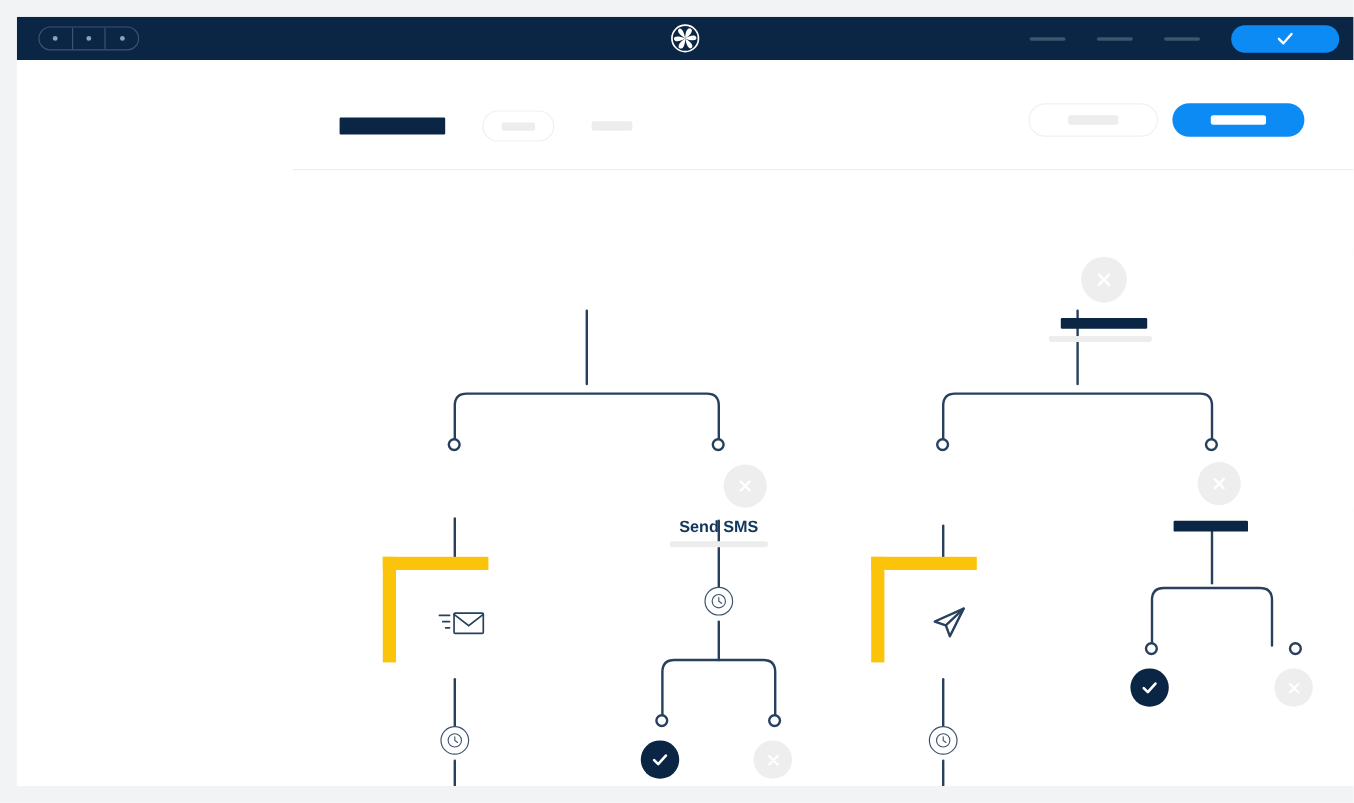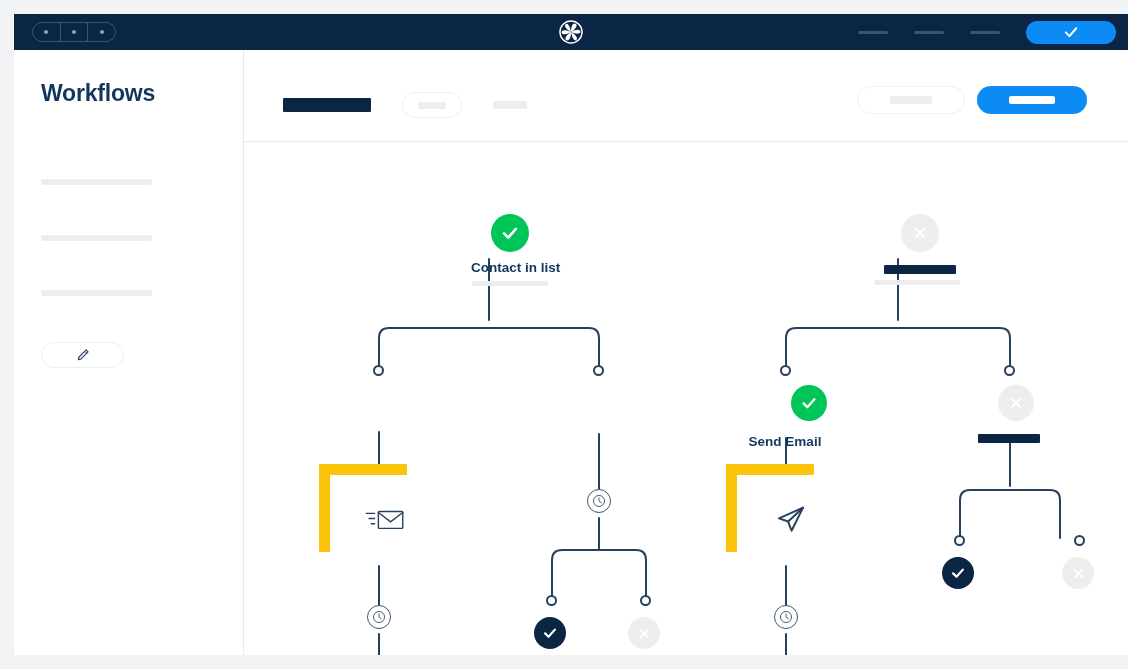--- a/index.html
+++ b/index.html
@@ -172,32 +172,20 @@
       <span class="tdash"></span>
       <span class="tdash"></span>
       <span class="tcta">
         <svg width="18" height="18" viewBox="0 0 24 24">
           <path d="M5 12.5 L10 17.5 L19 7" fill="none" stroke="#ffffff" stroke-width="2.6" stroke-linecap="round" stroke-linejoin="round"></path>
         </svg>
       </span>
     </div>
   </div>
 
-  <div class="sidebar">
-    <div class="side-title">Workflows</div>
-    <div class="sbar b1"></div>
-    <div class="sbar b2"></div>
-    <div class="sbar b3"></div>
-    <div class="side-edit">
-      <svg width="16" height="16" viewBox="0 0 24 24">
-        <path d="M16.8 4.4 L19.6 7.2 L8.6 18.2 L5 19 L5.8 15.4 Z" fill="none" stroke="#26405e" stroke-width="1.7" stroke-linejoin="round"></path>
-        <path d="M14.6 6.6 L17.4 9.4" stroke="#26405e" stroke-width="1.5"></path>
-      </svg>
-    </div>
-  </div>
 
   <div class="toolbar">
     <div class="tb-left">
       <span class="tb-active"></span>
       <span class="tb-pill">
           <span class="ph"></span>
         </span>
       <span class="tb-plain"></span>
     </div>
     <div class="tb-right">
@@ -231,29 +219,20 @@
 
         <path d="M542 296 V324"></path>
         <path d="M542 424 V464"></path>
         <path d="M542 492 V513"></path>
 
         <path d="M766 300 V344"></path>
         <path d="M716 396 V358 Q716 348 726 348 H806 Q816 348 816 358 V396"></path>
       </g>
     </svg>
 
-    <div class="nd" style="left:227px;top:72px;">
-      <div class="badge green lg" style="margin:0 auto;">
-        <svg width="22" height="22" viewBox="0 0 24 24">
-          <path d="M5.5 12.5 L10 17 L18.5 7.5" fill="none" stroke="#fff" stroke-width="2.8" stroke-linecap="round" stroke-linejoin="round"></path>
-        </svg>
-      </div>
-      <div class="nlabel" style="margin-top:8px;width:38px;margin-left:-40px;padding:0 40px;">Contact in list</div>
-      <div class="nunder" style="width:76px;margin:6px auto 0;"></div>
-    </div>
 
     <div class="nd" style="left:636px;top:72px;">
       <div class="badge gray lg" style="margin:0 auto;">
         <svg width="20" height="20" viewBox="0 0 24 24">
           <path d="M7 7 L17 17 M17 7 L7 17" fill="none" stroke="#fff" stroke-width="2.6" stroke-linecap="round"></path>
         </svg>
       </div>
       <div class="nbar" style="width:72px;margin:13px auto 0;"></div>
       <div class="nunder" style="width:86px;margin:6px auto 0;margin-left:-6px;"></div>
     </div>
@@ -282,20 +261,29 @@
         <svg width="14" height="14" viewBox="0 0 24 24">
           <circle cx="12" cy="12" r="9.5" fill="none" stroke="#3d546f" stroke-width="1.6"></circle>
           <path d="M12 6.8 V12 L16 15" fill="none" stroke="#3d546f" stroke-width="1.6" stroke-linecap="round"></path>
         </svg>
       </div>
     </div>
 
     <div class="nd" style="left:349px;top:223px;">
       <div class="port"></div>
     </div>
+    <div class="nd" style="left:339px;top:245px;">
+      <div class="badge gray" style="margin:0 auto;">
+        <svg width="18" height="18" viewBox="0 0 24 24">
+          <path d="M7 7 L17 17 M17 7 L7 17" fill="none" stroke="#fff" stroke-width="2.6" stroke-linecap="round"></path>
+        </svg>
+      </div>
+      <div class="nlabel" style="margin-top:8px;width:120px;margin-left:-44px;">Send SMS</div>
+      <div class="nunder" style="width:82px;margin:5px 0 0 -25px;"></div>
+    </div>
 
     <div class="nd" style="left:343px;top:347px;">
       <div class="clock">
         <svg width="14" height="14" viewBox="0 0 24 24">
           <circle cx="12" cy="12" r="9.5" fill="none" stroke="#3d546f" stroke-width="1.6"></circle>
           <path d="M12 6.8 V12 L16 15" fill="none" stroke="#3d546f" stroke-width="1.6" stroke-linecap="round"></path>
         </svg>
       </div>
     </div>
 
@@ -316,28 +304,20 @@
     <div class="nd" style="left:384px;top:475px;">
       <div class="badge gray sm">
         <svg width="17" height="17" viewBox="0 0 24 24">
           <path d="M7 7 L17 17 M17 7 L7 17" fill="none" stroke="#fff" stroke-width="2.6" stroke-linecap="round"></path>
         </svg>
       </div>
     </div>
 
     <div class="nd" style="left:536px;top:223px;">
       <div class="port"></div>
-    </div>
-    <div class="nd" style="left:524px;top:243px;">
-      <div class="badge green" style="margin:0 auto;">
-        <svg width="20" height="20" viewBox="0 0 24 24">
-          <path d="M5.5 12.5 L10 17 L18.5 7.5" fill="none" stroke="#fff" stroke-width="2.8" stroke-linecap="round" stroke-linejoin="round"></path>
-        </svg>
-      </div>
-      <div class="nlabel" style="margin-top:13px;width:130px;margin-left:-48px;">Send Email</div>
     </div>
 
     <div class="card-wrap" style="left:482px;top:322px;">
       <div class="card-yellow"></div>
       <div class="card-white">
         <span class="ic">
           <svg width="34" height="34" viewBox="0 0 24 24">
             <g stroke="#26405e" stroke-width="1.4" fill="none" stroke-linejoin="round" stroke-linecap="round">
               <path d="M20.5 4 L3.5 11.6 L10 13.8 L12.4 20.3 Z"></path>
               <path d="M20.5 4 L10 13.8"></path>

